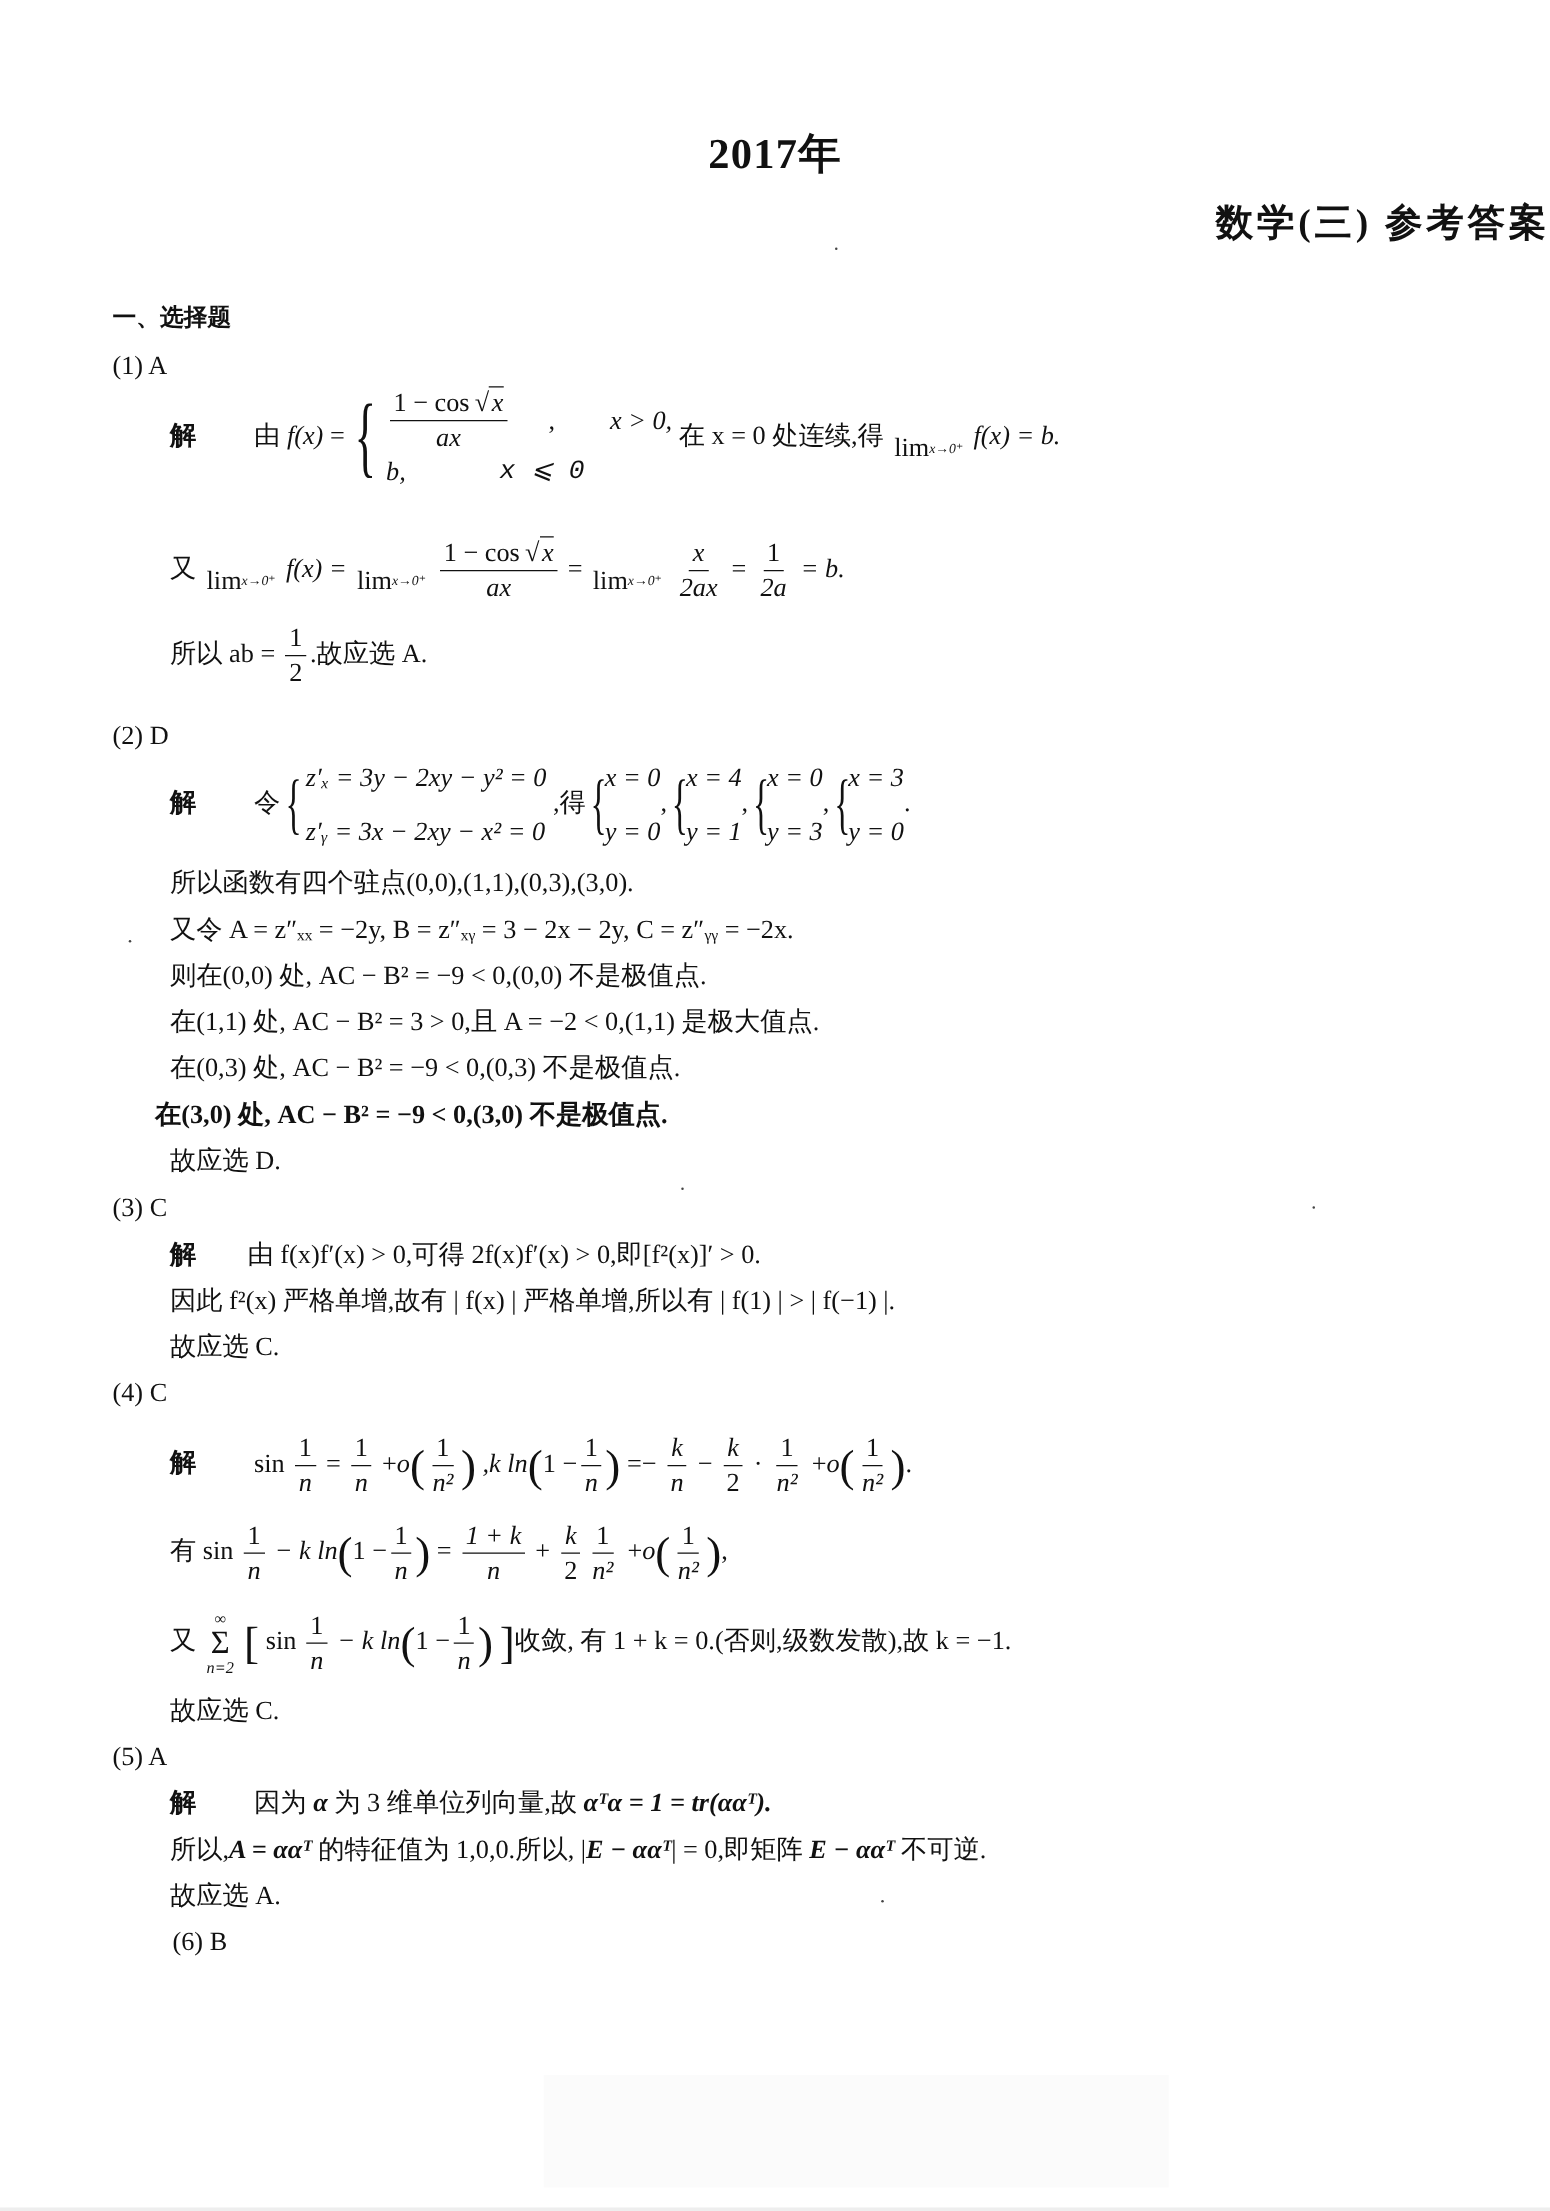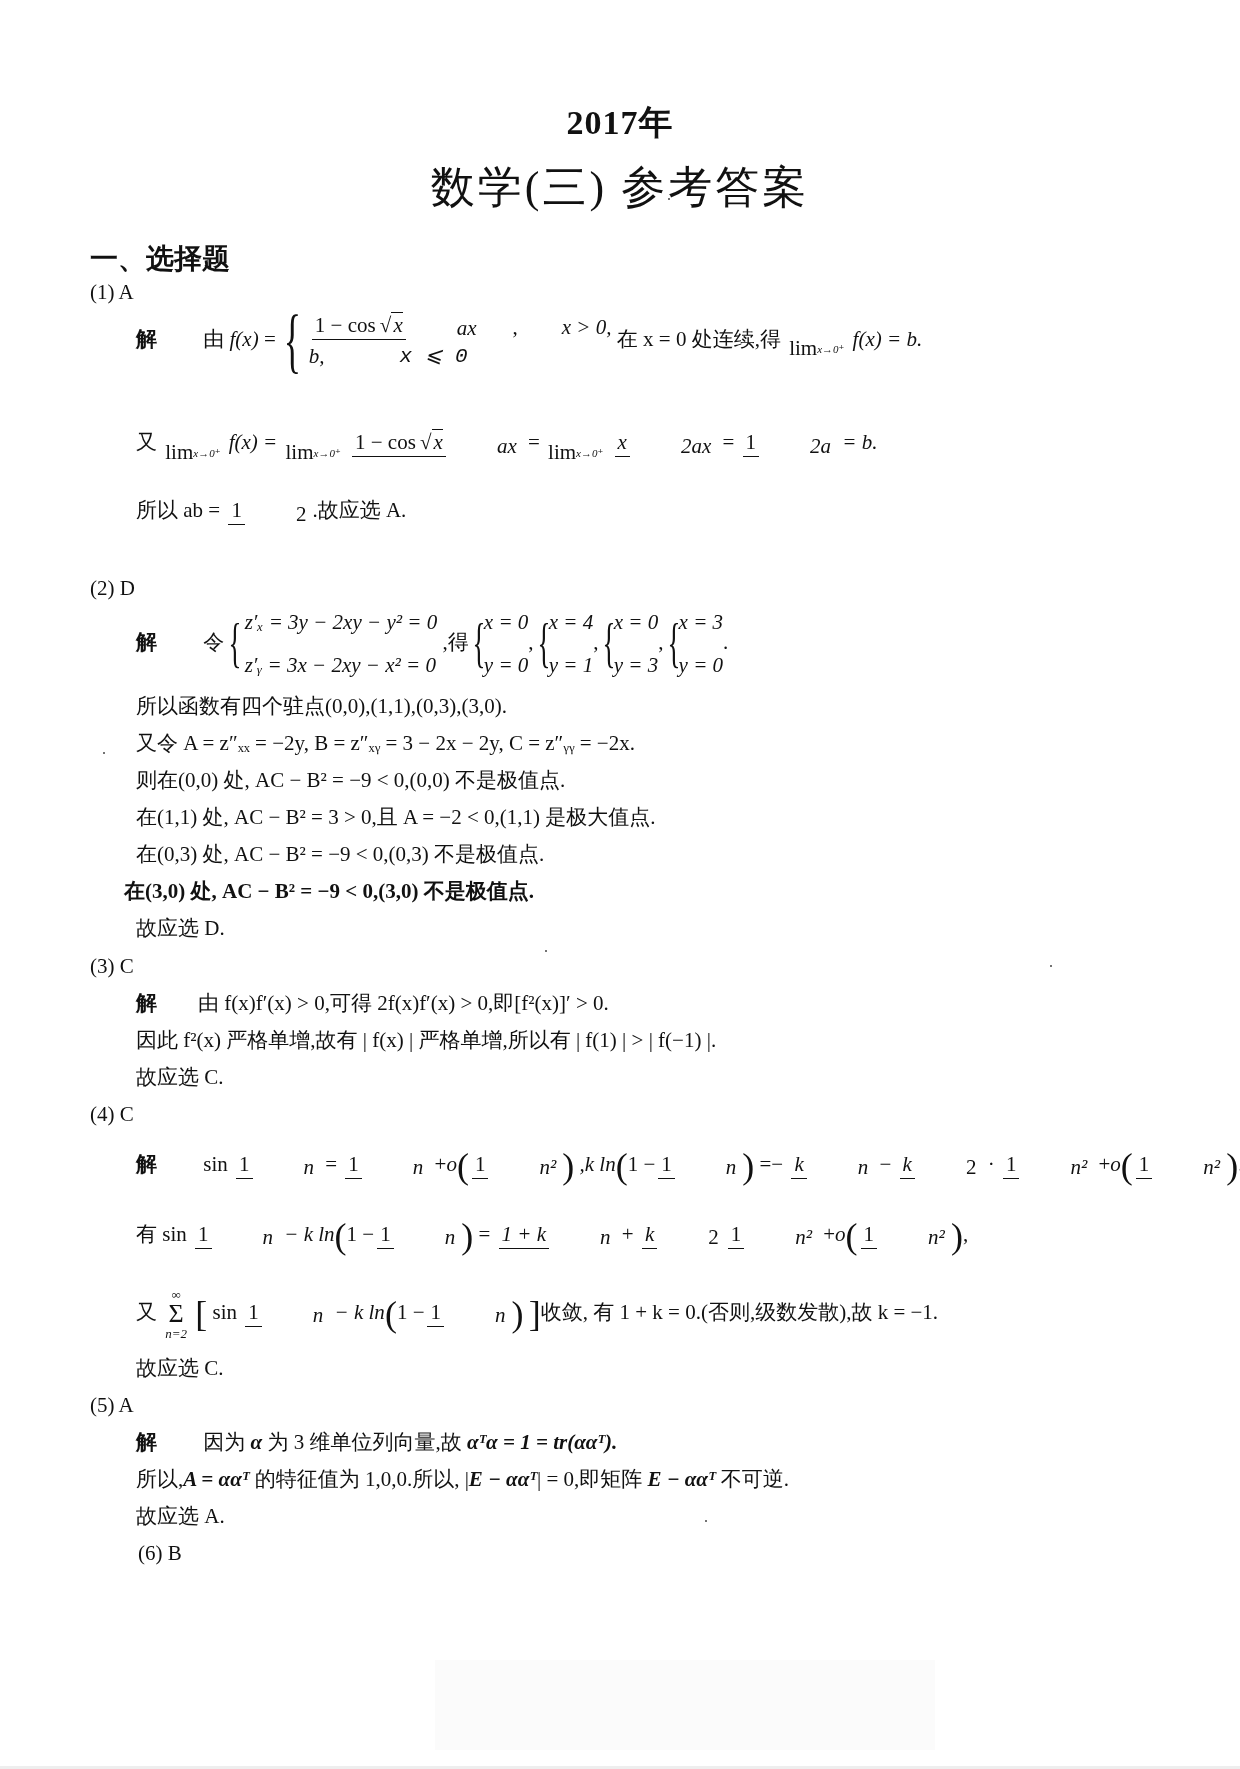--- a/index.html
+++ b/index.html
@@ -1,29 +1,29 @@
 <!DOCTYPE html>
 <html><head>
 <meta charset="utf-8">
 <style>
   html, body { margin: 0; padding: 0; background: #ffffff; }
   body { width: 1240px; height: 1769px; position: relative; overflow: hidden;
          font-family: "Liberation Serif", "DejaVu Serif", serif; color: #111; }
   .page { position: absolute; left: 0; top: 0; width: 1240px; height: 1769px; }
   .title-year { position: absolute; left: 0; width: 1240px; top: 100px; text-align: center;
                 font-size: 34px; font-weight: bold; letter-spacing: 1px; }
-  .title-main { position: absolute; left: 0; width: 1240px; top: 158px; text-align: center;
-                font-size: 44px; font-weight: normal; letter-spacing: 3px; }
+  .title-main { position: absolute; left: 0; width: 1240px; top: 158px; text-align: right;
+                font-size: 30px; font-weight: bold; letter-spacing: 3px; }
   .line { position: absolute; font-size: 21px; white-space: nowrap; line-height: 1; }
-  .sec { font-weight: bold; font-size: 28px; }
+  .sec { font-weight: bold; font-size: 19px; }
   .jie { font-weight: bold; display: inline-block; width: 62px; }
   i, .it { font-style: italic; }
   .b { font-weight: bold; font-style: italic; }
-  .frac { display: inline-flex; flex-direction: row; align-items: center; vertical-align: middle;
-          margin: 0 3px; gap: 48px; }
+  .frac { display: inline-flex; flex-direction: column; align-items: center; vertical-align: middle;
+          margin: 0 3px; }
   .frac > .num { border-bottom: 1.4px solid #111; padding: 0 3px 3px 3px; }
   .frac > .den { padding: 3px 3px 0 3px; }
   .lim { display: inline-flex; flex-direction: row; align-items: center; vertical-align: middle;
          margin: 0 3px; position: relative; top: 8px; }
   .lim .sub { font-size: 11px; font-style: italic; margin-top: 2px; }
   .sqrt { border-top: 1.3px solid #111; padding-left: 2px; }
   .brace { display: inline-block; vertical-align: middle; font-size: 72px; line-height: 0.8;
            transform: scaleX(0.5); margin: 0 -6px; font-weight: 100; }
   .brace-s { display: inline-block; vertical-align: middle; font-size: 54px; line-height: 0.8;
              transform: scaleX(0.5); margin: 0 -8px; font-weight: 100; }

